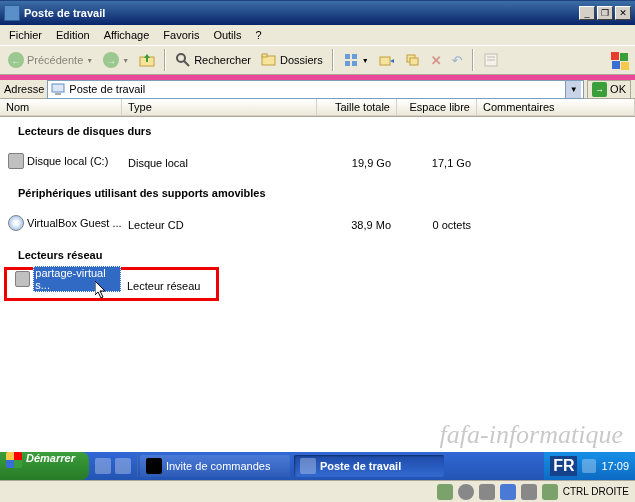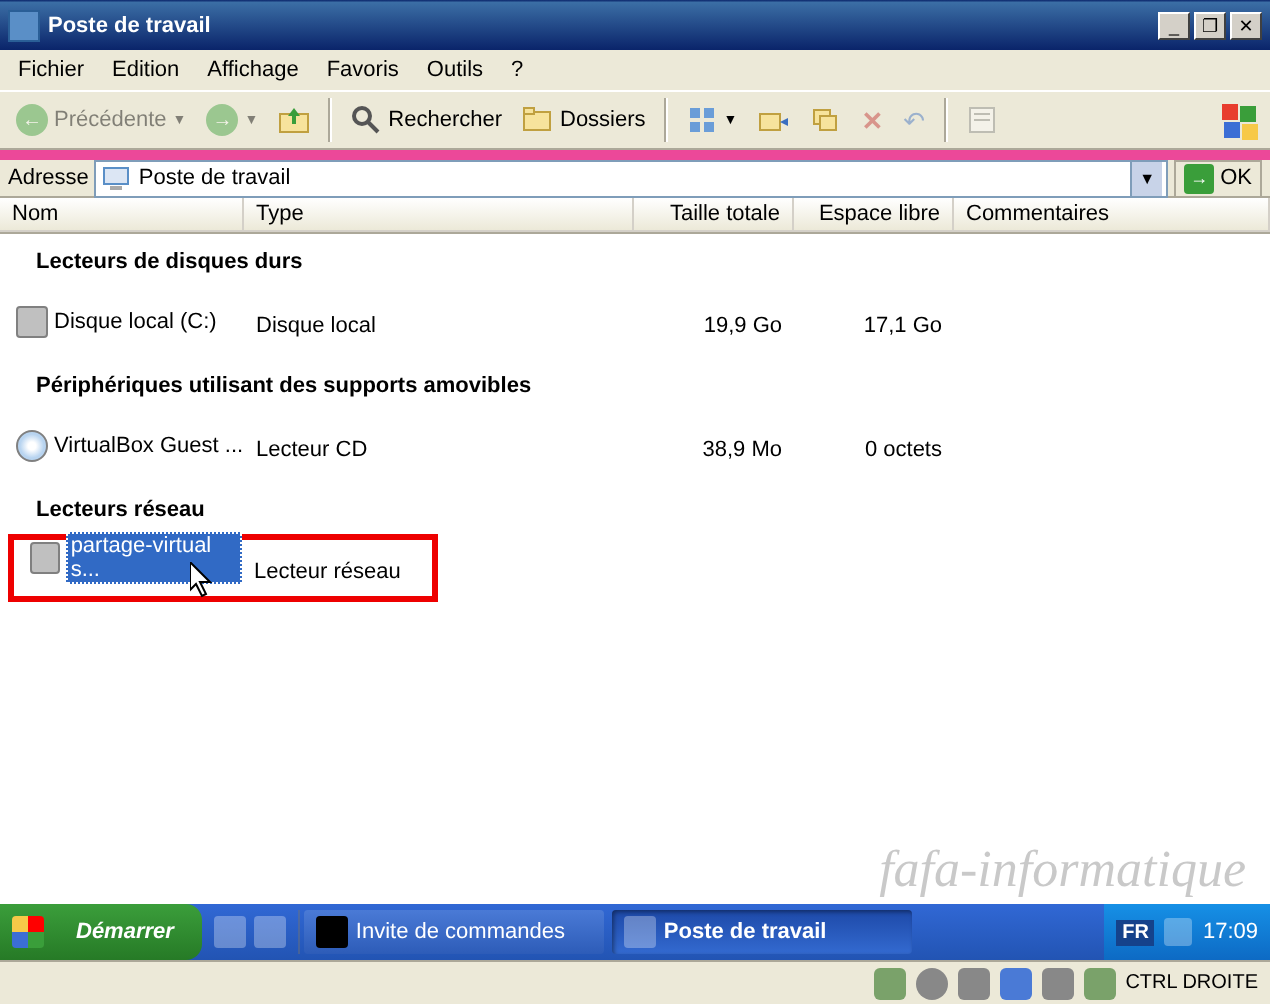--- a/index.html
+++ b/index.html
@@ -47,30 +47,30 @@
 .highlighted-box { border:3px solid #e00; margin:2px 4px; padding:4px 0 6px 0; width:215px; }
 .selected { background:#316ac5; color:white; border:1px dotted #fff; padding:0 1px; }
 .drive-icon { width:16px; height:16px; display:inline-block; background:#c0c0c0; border:1px solid #808080; border-radius:2px; }
 .cursor-arrow { position:absolute; left:95px; top:281px; pointer-events:none; font-size:14px; color:black; }
 
 
 .watermark { position:absolute; right:12px; bottom:52px; font-size:26px; font-style:italic; color:rgba(100,100,100,0.35); font-family:Georgia, serif; pointer-events:none; }
 
 
 .taskbar { position:absolute; bottom:22px; left:0; right:0; height:28px; background:linear-gradient(to bottom,#3168d5,#2254b3); display:flex; align-items:center; }
-.startbtn { height:28px; padding:0 14px 0 6px; background:linear-gradient(to bottom,#3b9e3b,#267a26); color:white; font-weight:bold; font-style:italic; display:flex; align-items:center; gap:16px; border-radius:0 8px 8px 0; cursor:default; }
+.startbtn { height:28px; padding:0 14px 0 6px; background:linear-gradient(to bottom,#3b9e3b,#267a26); color:white; font-weight:bold; font-style:italic; display:flex; gap:4px; border-radius:0 8px 8px 0; cursor:default; }
 .startflag { width:16px; height:16px; background:conic-gradient(red 0 25%, #3a9e3a 25% 50%, #3b6ed5 50% 75%, #f7c948 75% 100%); border-radius:2px; }
 .ql { padding:0 6px; display:flex; gap:4px; align-items:center; }
 .qlicon { width:16px; height:16px; background:rgba(255,255,255,0.3); border-radius:2px; }
 .tasksep { width:1px; height:22px; background:rgba(0,0,0,0.3); border-right:1px solid rgba(255,255,255,0.2); }
 .taskbtn { height:22px; min-width:150px; margin:0 2px; padding:0 6px; display:flex; align-items:center; gap:4px; color:white; border-radius:2px; background:linear-gradient(to bottom,#4a7ad6,#2d5cb8); cursor:default; }
 .taskbtn.active { background:linear-gradient(to bottom,#1d49a8,#336ad0); font-weight:bold; box-shadow:inset 1px 1px 2px rgba(0,0,0,0.4); }
 .tray { margin-left:auto; height:28px; background:linear-gradient(to bottom,#1690e6,#0d6ac4); display:flex; align-items:center; padding:0 6px; gap:5px; color:white; }
 .trayicon { width:14px; height:14px; background:rgba(255,255,255,0.3); border-radius:2px; }
-.frlabel { background:#15428b; color:white; padding:1px 3px; font-weight:bold; font-size:10px; }
+.frlabel { background:#15428b; color:white; padding:1px 3px; font-weight:bold; font-size:16px; }
 
 
 .vmstatus { position:absolute; bottom:0; left:0; right:0; height:22px; background:#ece9d8; border-top:1px solid #aca899; display:flex; align-items:center; justify-content:flex-end; gap:5px; padding:0 6px; }
 .vmicon { width:16px; height:16px; border-radius:3px; }
 .ctrltext { font-size:10px; }
 
 svg { display:block; }
 </style>
 </head>
 <body>

